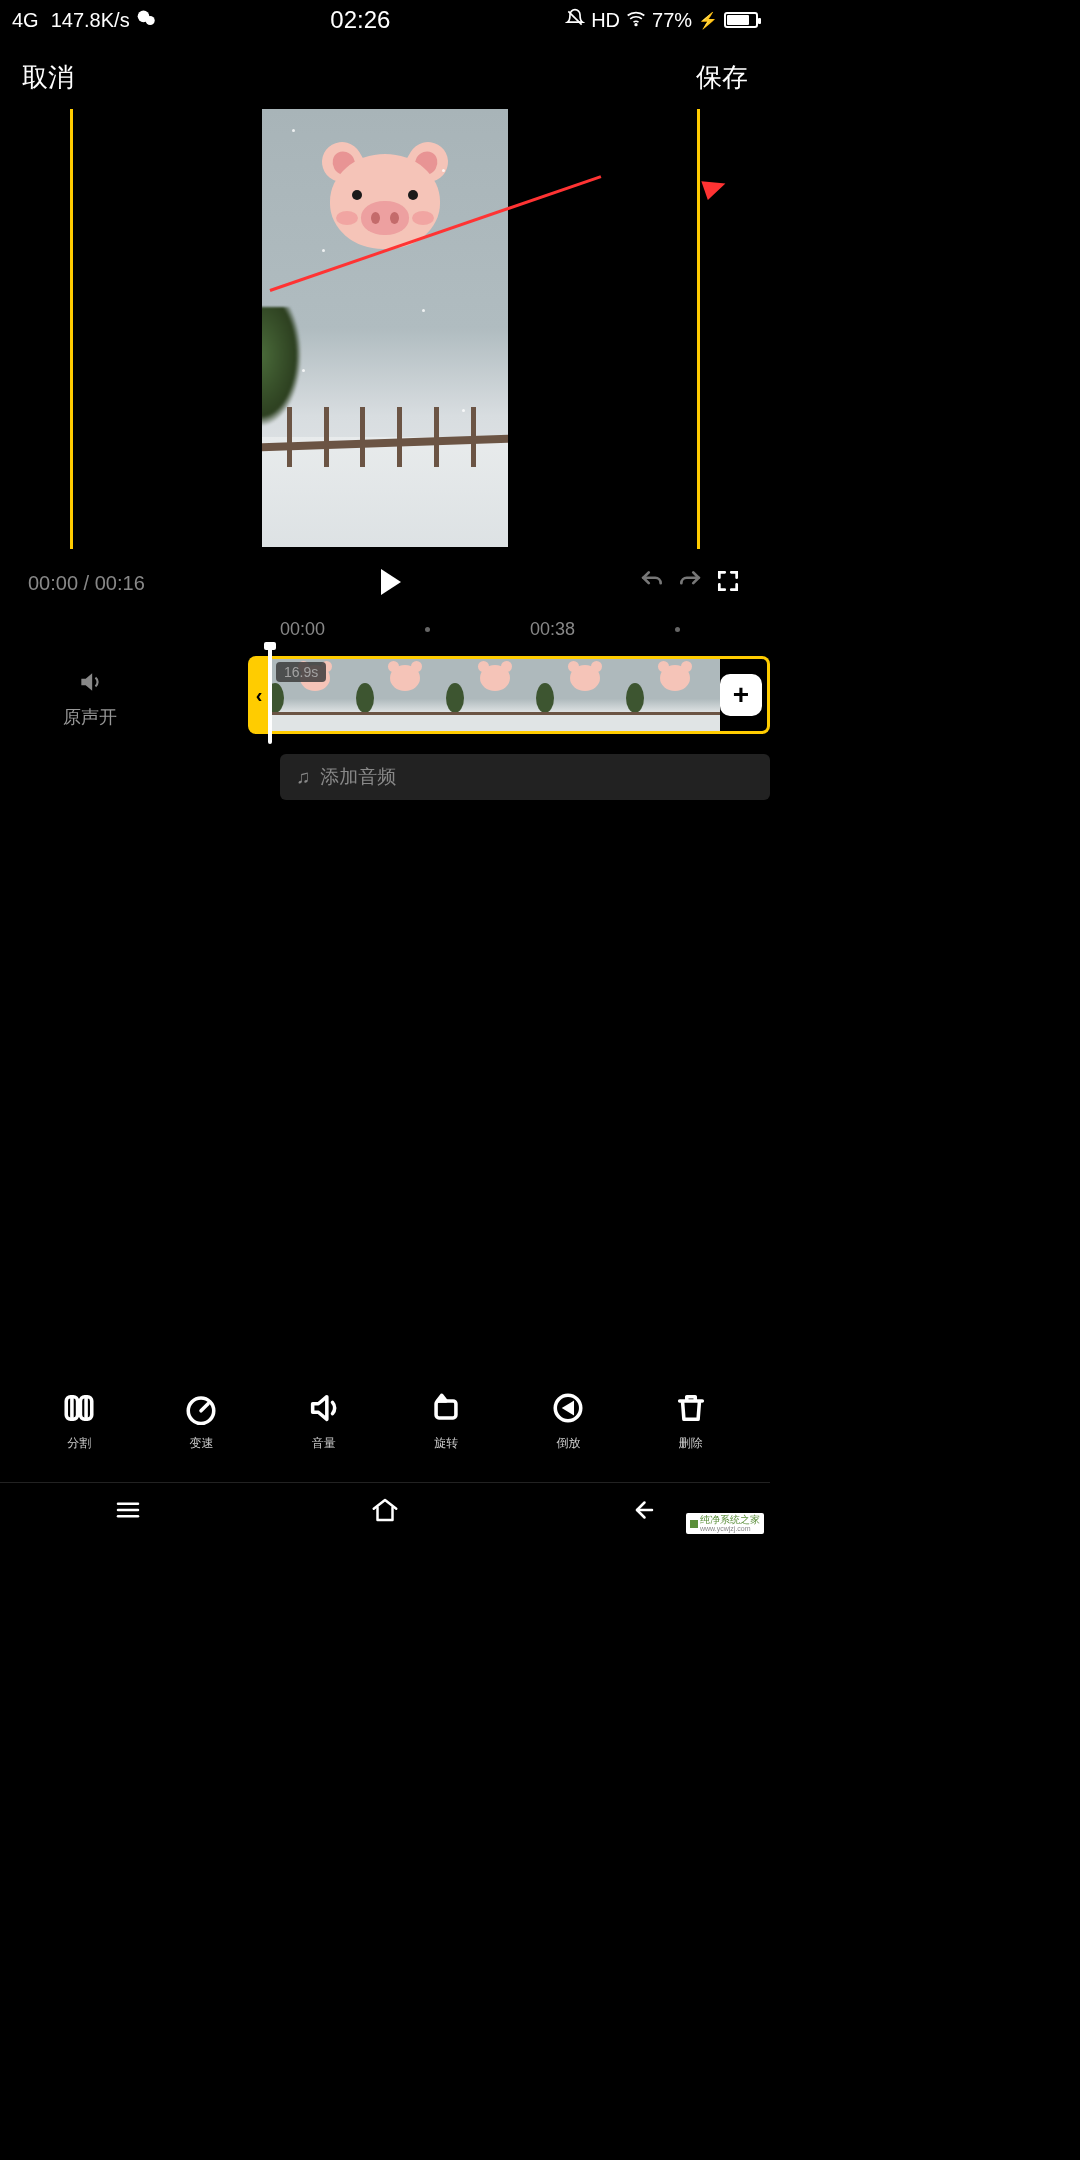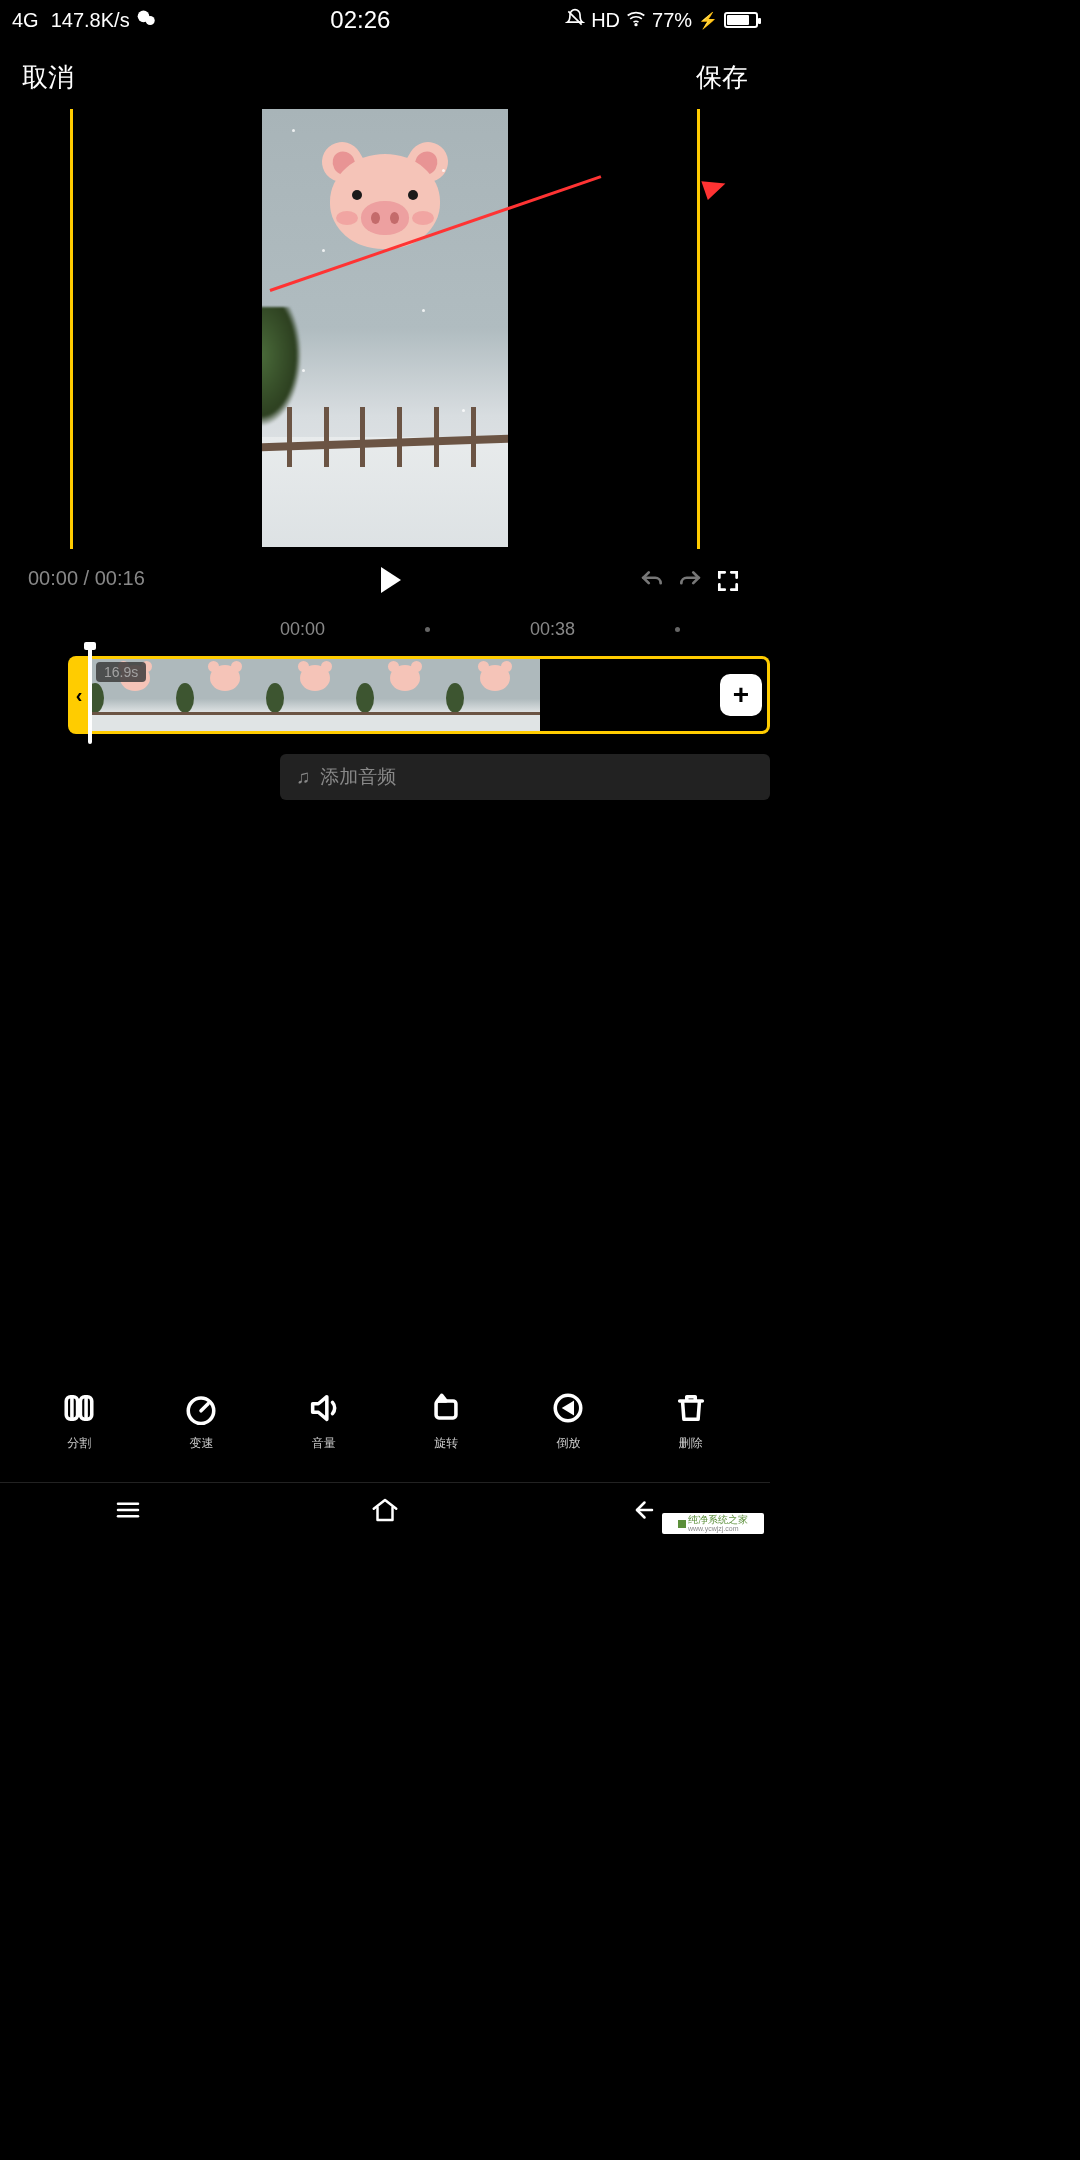--- a/index.html
+++ b/index.html
@@ -89,21 +89,21 @@
     position:absolute; left:270px; top:180px; width:350px; height:3px;
     background:#ff3333; transform-origin:left center; transform:rotate(-19deg);
   }
   .arrow-head {
     position:absolute; right:44px; top:68px; width:0; height:0;
     border-left:22px solid #ff3333; border-top:10px solid transparent; border-bottom:10px solid transparent;
     transform:rotate(-19deg);
   }
   
   .controls {
-    display:flex; align-items:flex-start; padding:18px 28px 6px; gap:10px; color:#999;
+    display:flex; align-items:flex-end; padding:18px 28px 6px; gap:10px; color:#999;
   }
   .time-display { font-size:20px; color:#888;}
   .ctrl-spacer { flex:1; }
   .play-btn { width:0;height:0;border-left:20px solid #fff;border-top:13px solid transparent;border-bottom:13px solid transparent; margin:0 auto;}
   .ctrl-icon { width:28px; height:28px; display:flex;align-items:center;justify-content:center; color:#888;}
   .controls svg { width:26px; height:26px; }
   .fullscreen-icon { color:#fff; }
   
   .ruler { display:flex; align-items:center; padding:18px 0 10px 280px; gap:100px; color:#888; font-size:18px;}
   .ruler .dot{width:5px;height:5px;background:#666;border-radius:50%;}
@@ -143,21 +143,21 @@
   .tool svg { width:34px; height:34px; }
   .tool-label{font-size:12px;color:#ccc;}
   
   .navbar {
     position:absolute; bottom:0; left:0; right:0; height:58px;
     display:flex; justify-content:space-around; align-items:center;
     border-top:1px solid #222;
   }
   .navbar svg { width:30px; height:30px; }
   
-  .watermark{position:absolute;right:6px;bottom:6px;font-size:10px;color:#5b8f3a;background:#fff;padding:2px 16px;border-radius:2px;display:flex;align-items:center;gap:2px;}
+  .watermark{position:absolute;right:6px;bottom:6px;font-size:10px;color:#5b8f3a;background:#fff;padding:2px 4px;border-radius:2px;display:flex;align-items:center;gap:2px;}
   .watermark .sq{width:8px;height:8px;background:#5b8f3a;}
   .snow-dot{position:absolute;width:3px;height:3px;background:#fff;border-radius:50%;opacity:.8;}
 </style>
 </head>
 <body>
 
 <div class="status-bar">
   <div class="status-left">
     <span>4G</span>
     <span>
@@ -274,20 +274,27 @@
 </div>
 
 <div class="ruler">
   <span>00:00</span>
   <span class="dot"></span>
   <span>00:38</span>
   <span class="dot"></span>
 </div>
 
 <div class="timeline-row">
+  <div class="sound-col">
+    <svg viewBox="0 0 24 24" width="26" height="26" fill="#888">
+        <path d="M4 9v6h4l6 5V4L8 9H4z"></path>
+        <path d="M17 8a5 5 0 010 8" fill="none" stroke="#888" stroke-width="2"></path>
+      </svg>
+    <div class="lbl">原声开</div>
+  </div>
   <div class="clip-wrap">
     <div class="playhead"></div>
     <div class="clip-handle">‹</div>
     <div class="duration-chip">16.9s</div>
     <div class="clip">
       <div class="thumb">
           <div class="mini-tree"></div>
           <div class="mini-pig"></div>
           <div class="mini-fence"></div>
         </div>

